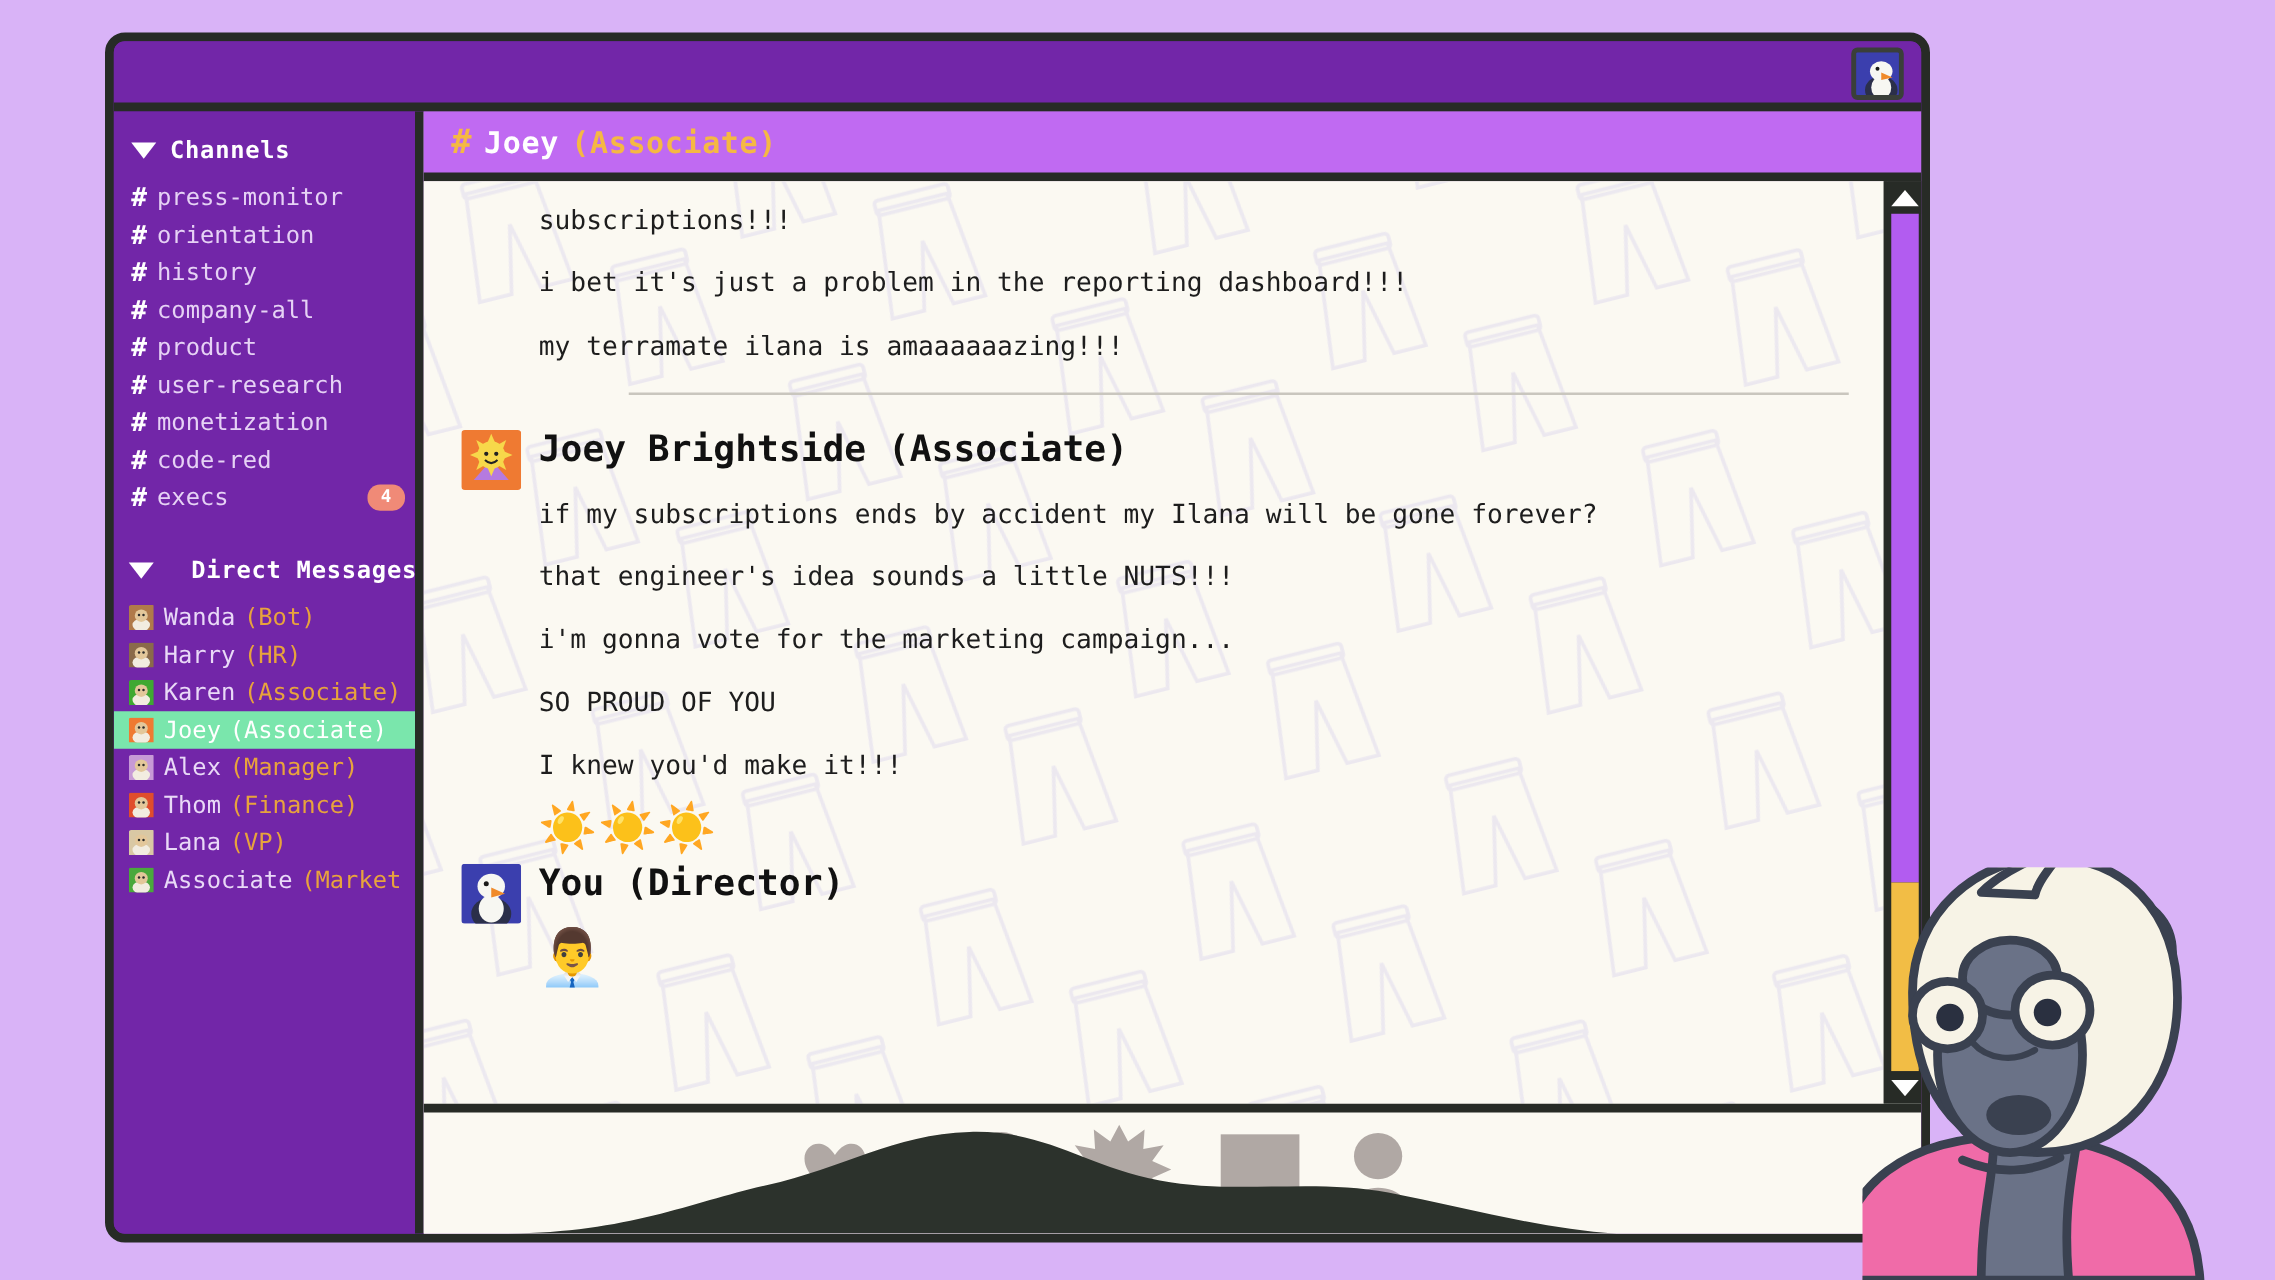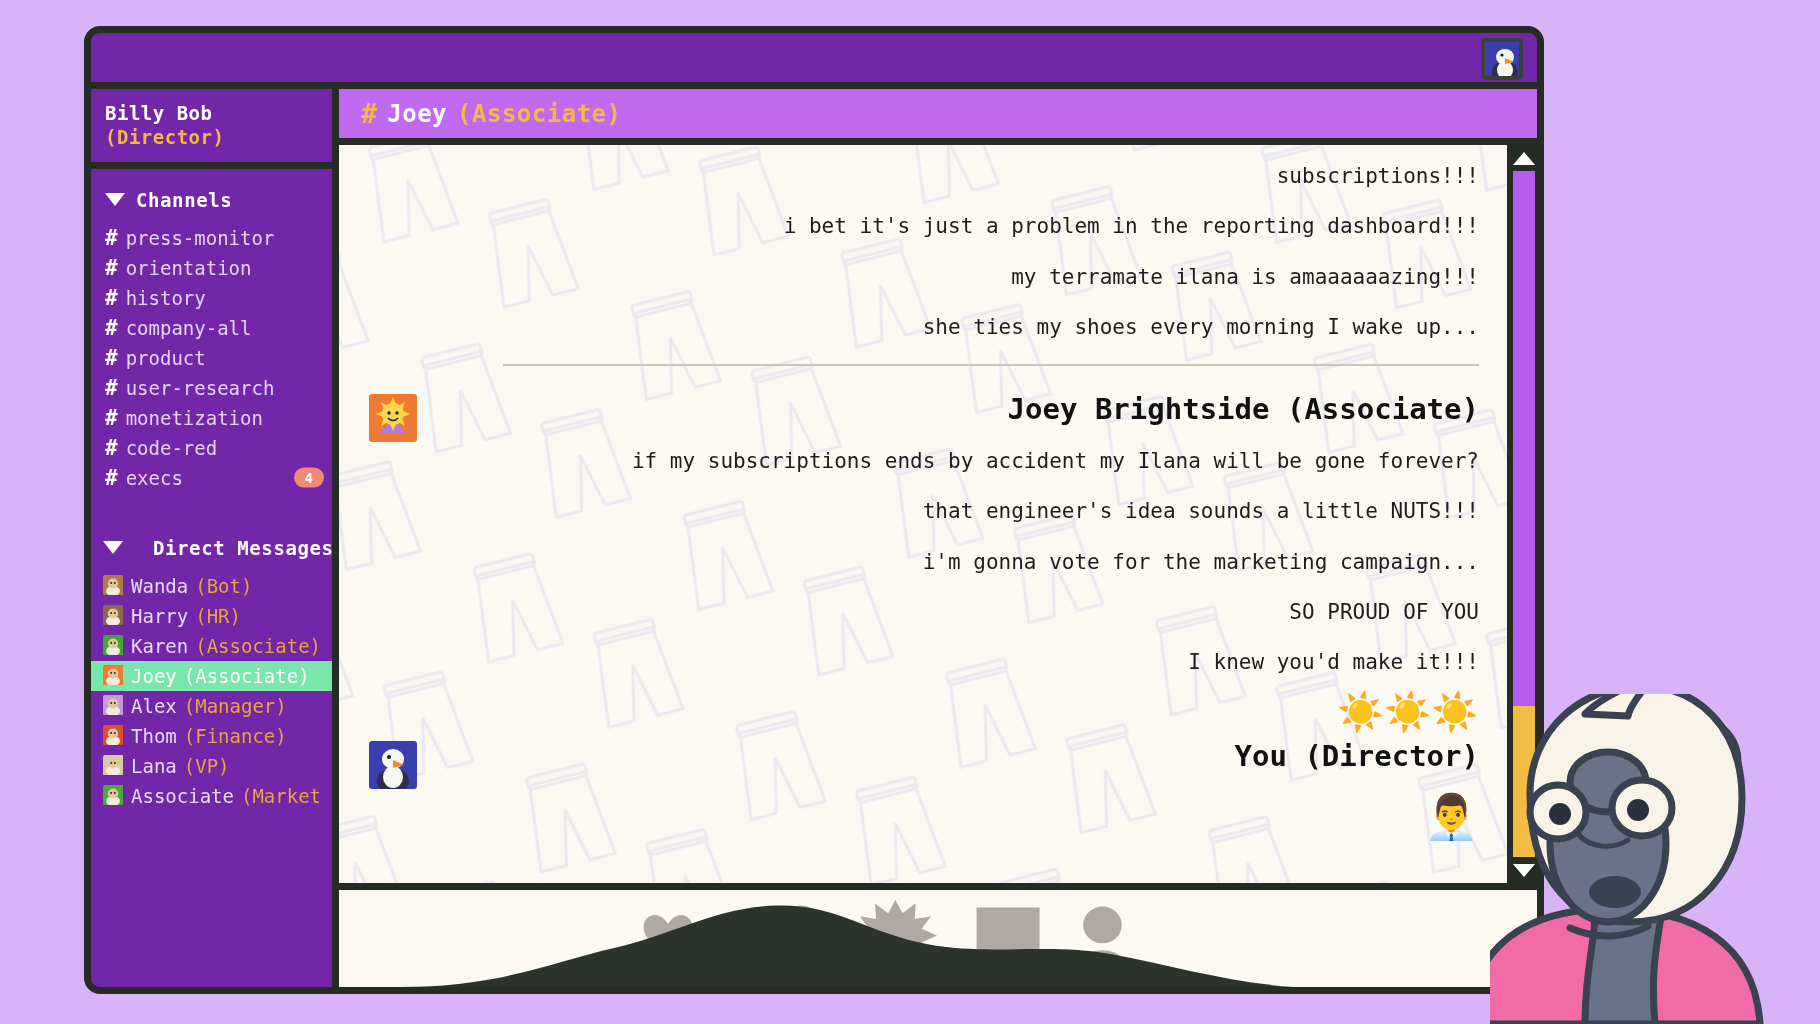--- a/index.html
+++ b/index.html
@@ -45,21 +45,21 @@
   }
   .user-name { color: #fff; font-size: 19px; font-weight: bold; letter-spacing: .5px; }
   .user-role { color: #f5b843; font-size: 19px; font-weight: bold; letter-spacing: .5px; }
 
   .nav-scroll { padding: 16px 0 0 0; overflow: hidden; flex: 1; }
   .section-head {
     display: flex; align-items: center; gap: 11px;
     padding: 4px 0 4px 14px; margin-bottom: 8px;
     color: #fff; font-size: 19px; font-weight: bold; letter-spacing: .6px;
   }
-  .section-head.dm { margin-top: 40px; gap: 30px; }
+  .section-head.dm { margin-top: 28px; gap: 30px; }
   .caret {
     width: 0; height: 0;
     border-left: 10px solid transparent; border-right: 10px solid transparent;
     border-top: 13px solid #ffffff;
   }
   .chan {
     display: flex; align-items: center; gap: 8px;
     padding: 2px 10px 2px 14px; height: 30px;
     color: #e6d2f5; font-size: 19px; position: relative;
   }
@@ -97,21 +97,21 @@
 
   .msg-wrap { flex: 1; display: flex; min-height: 0; position: relative; }
   .msgs {
     flex: 1; position: relative; overflow: hidden;
     background: #fbf9f2;
     padding: 18px 28px 10px 92px;
   }
   .watermark {
     position: absolute; inset: 0; opacity: .5; pointer-events: none;
   }
-  .msgs-inner { position: relative; z-index: 1; text-align: right; }
+  .msgs-inner { position: relative; z-index: 1; }
 
   .line { font-size: 21px; color: #1d1d1d; line-height: 1.25; margin-bottom: 24px; white-space: pre; }
   .divider { border-top: 2px solid #c9c6be; margin: 8px 0 26px 72px; }
 
   .msg-block { position: relative; margin-bottom: 8px; }
   .msg-av {
     position: absolute; left: -62px; top: 2px;
     width: 48px; height: 48px; border-radius: 3px; overflow: hidden;
   }
   .msg-author { font-size: 29px; font-weight: bold; color: #111; margin-bottom: 22px; }
@@ -156,24 +156,20 @@
           <ellipse cx="20" cy="15" rx="9" ry="8" fill="#f7f7f2"></ellipse>
           <circle cx="17" cy="13" r="1.6" fill="#1a1a1a"></circle>
           <polygon points="20,16 29,20 20,22" fill="#f08a2a"></polygon>
         </svg>
       </div>
     </div>
 
     <div class="body-row">
 
       <div class="sidebar">
-        <div class="user-block">
-          <div class="user-name">Billy Bob</div>
-          <div class="user-role">(Director)</div>
-        </div>
 
         <div class="nav-scroll">
           <div class="section-head">
             <span class="caret"></span>
             <span>Channels</span>
           </div>
           <div id="channel-list">
               <div class="chan">
                 <span class="hash">#</span>
                 <span>press-monitor</span>
@@ -332,21 +328,20 @@
                 </pattern>
               </defs>
               <rect width="1160" height="760" fill="url(#pantspat)"></rect>
             </svg>
 
             <div class="msgs-inner">
               <div id="lead-lines">
                   <div class="line">subscriptions!!!</div>
                   <div class="line">i bet it's just a problem in the reporting dashboard!!!</div>
                   <div class="line">my terramate ilana is amaaaaaazing!!!</div>
-                  <div class="line">she ties my shoes every morning I wake up...</div>
                 </div>
               <div class="divider"></div>
               <div id="msg-blocks">
                   <div class="msg-block">
                     <div class="msg-av"><svg viewBox="0 0 48 48" width="48" height="48">
                         <rect width="48" height="48" fill="#ef7a32"></rect>
                         <path d="M10 40 L24 24 L38 40 Z" fill="#b57ae0"></path>
                         <g fill="#f7d84a">
                           <circle cx="24" cy="20" r="11"></circle>
                           <path d="M24 3 l3 7 -6 0z"></path>

